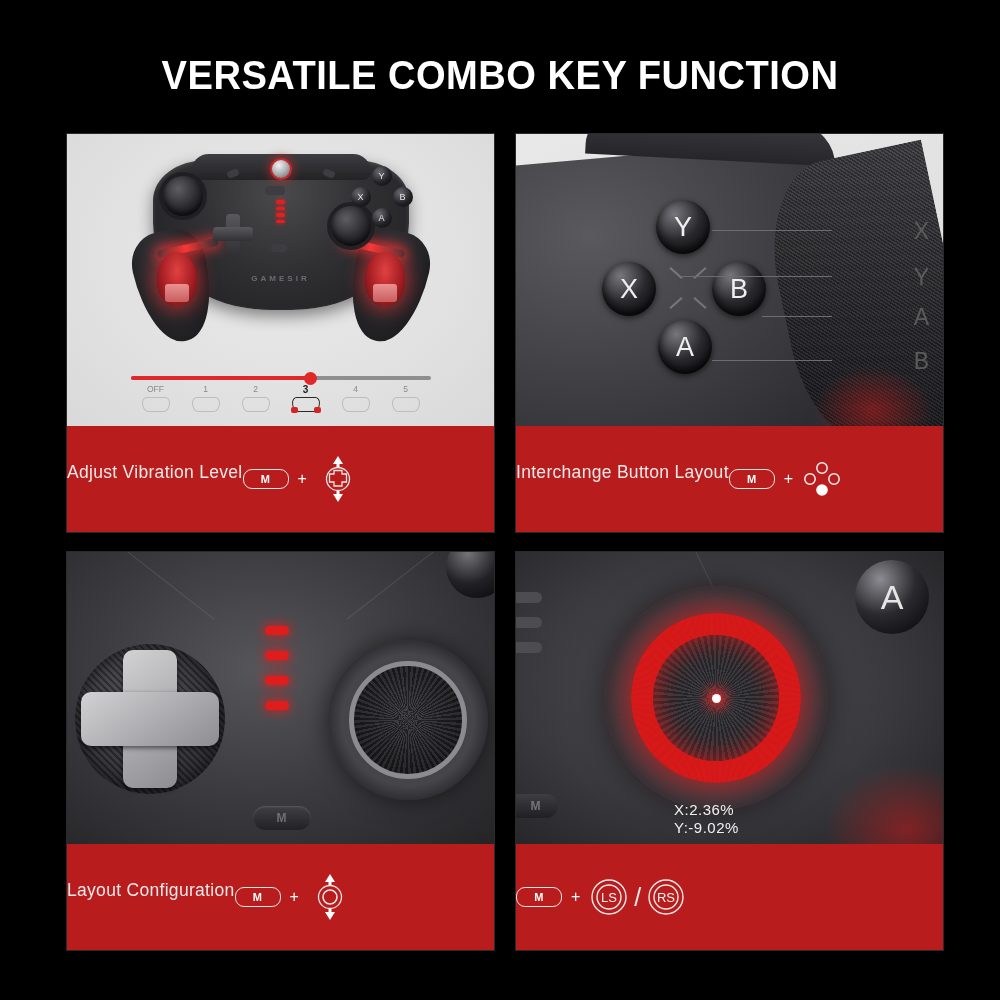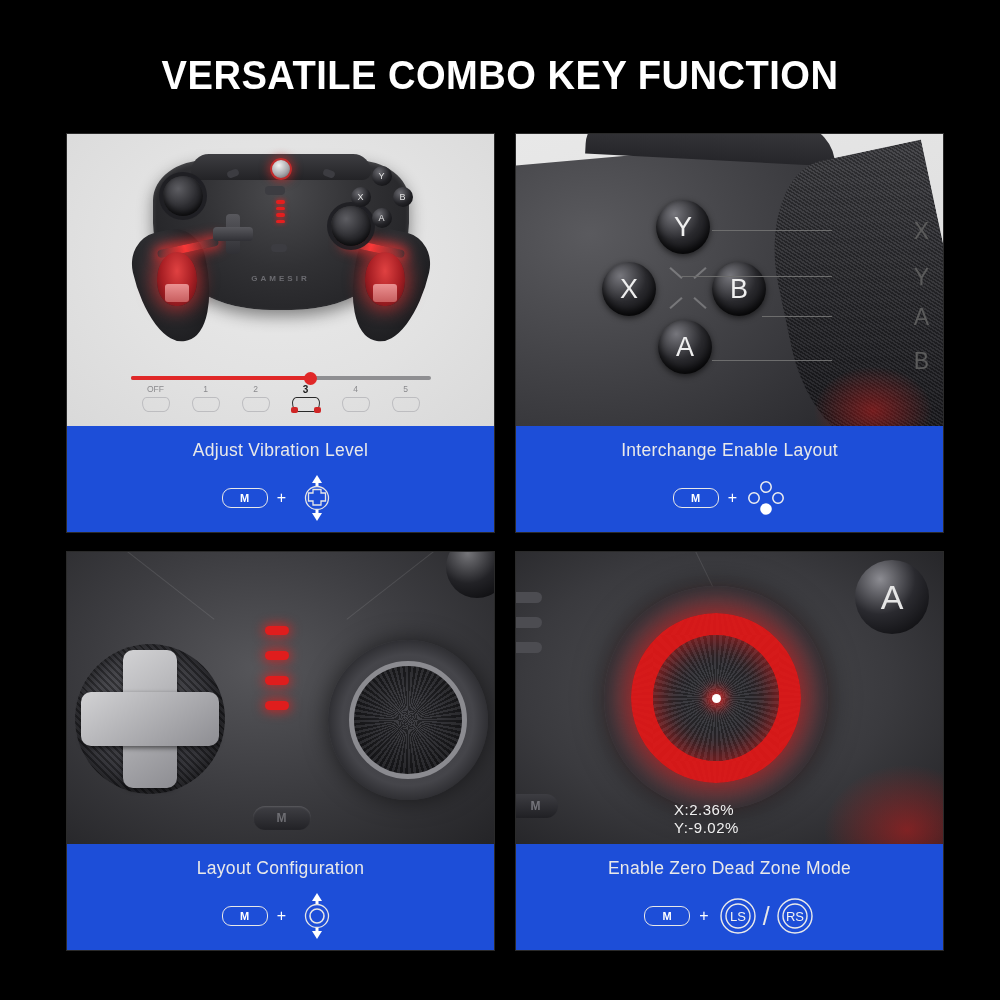--- a/index.html
+++ b/index.html
@@ -54,26 +54,26 @@
     flex-direction: column;
   }
   .card-photo {
     position: relative;
     height: 292px;
     overflow: hidden;
     flex: none;
   }
   .card-caption {
     flex: 1;
-    background: #1d4ed8;
-    display: flex;
-    flex-direction: column;
+    background: #b91c1c;
+    display: flex;
+    flex-direction: row;
     align-items: center;
     justify-content: flex-start;
-    padding-top: 14px;
+    padding-top: 0;
     box-sizing: border-box;
   }
   .caption-text {
     font-size: 17.5px;
     color: #e9e9e9;
     letter-spacing: 0.3px;
     font-weight: 400;
     margin-bottom: 14px;
     white-space: nowrap;
   }
@@ -793,21 +793,21 @@
           <div class="callout-line" style="left:246px; top:182px; width:70px;"></div>
           <div class="callout-label" style="top:170px;">A</div>
 
           <div class="callout-line" style="left:196px; top:226px; width:120px;"></div>
           <div class="callout-label" style="top:214px;">B</div>
         </div>
       </div>
     </div>
 
     <div class="card-caption">
-      <div class="caption-text">Interchange Enable Layout</div>
+      <div class="caption-text">Interchange Button Layout</div>
       <div class="combo-row">
         <span class="m-pill">M</span>
         <span class="plus">+</span>
         <svg class="ico" width="40" height="38" viewBox="0 0 40 38">
           <circle cx="20" cy="8" r="5.2" fill="none" stroke="#f0f0f0" stroke-width="1.5"></circle>
           <circle cx="8" cy="19" r="5.2" fill="none" stroke="#f0f0f0" stroke-width="1.5"></circle>
           <circle cx="32" cy="19" r="5.2" fill="none" stroke="#f0f0f0" stroke-width="1.5"></circle>
           <circle cx="20" cy="30" r="5.8" fill="#ffffff"></circle>
         </svg>
       </div>
@@ -869,21 +869,20 @@
         <div class="dz-m">M</div>
         <div class="dz-redcorner"></div>
         <div class="dz-readout">
           <div>X:2.36%</div>
           <div>Y:-9.02%</div>
         </div>
       </div>
     </div>
 
     <div class="card-caption">
-      <div class="caption-text">Enable Zero Dead Zone Mode</div>
       <div class="combo-row">
         <span class="m-pill">M</span>
         <span class="plus">+</span>
         <svg class="ico" width="42" height="40" viewBox="0 0 42 40">
           <circle cx="20" cy="20" r="17" fill="none" stroke="#eaeaea" stroke-width="1.4"></circle>
           <circle cx="20" cy="20" r="12" fill="none" stroke="#eaeaea" stroke-width="1.4"></circle>
           <text x="20" y="25" text-anchor="middle" font-family="Liberation Sans, sans-serif" font-size="13" fill="#f2f2f2">LS</text>
         </svg>
         <span style="font-size:25px;color:#e8e8e8;margin:0 -6px;">/</span>
         <svg class="ico" width="42" height="40" viewBox="0 0 42 40">

